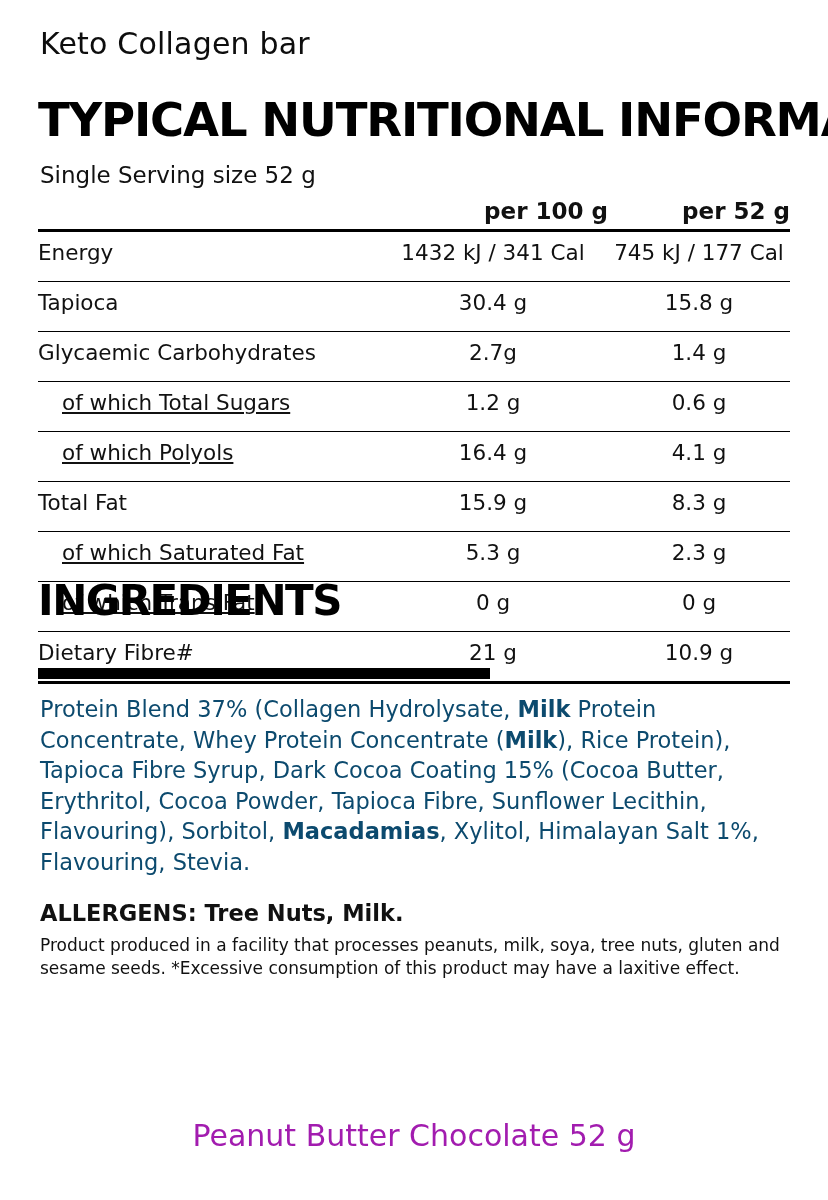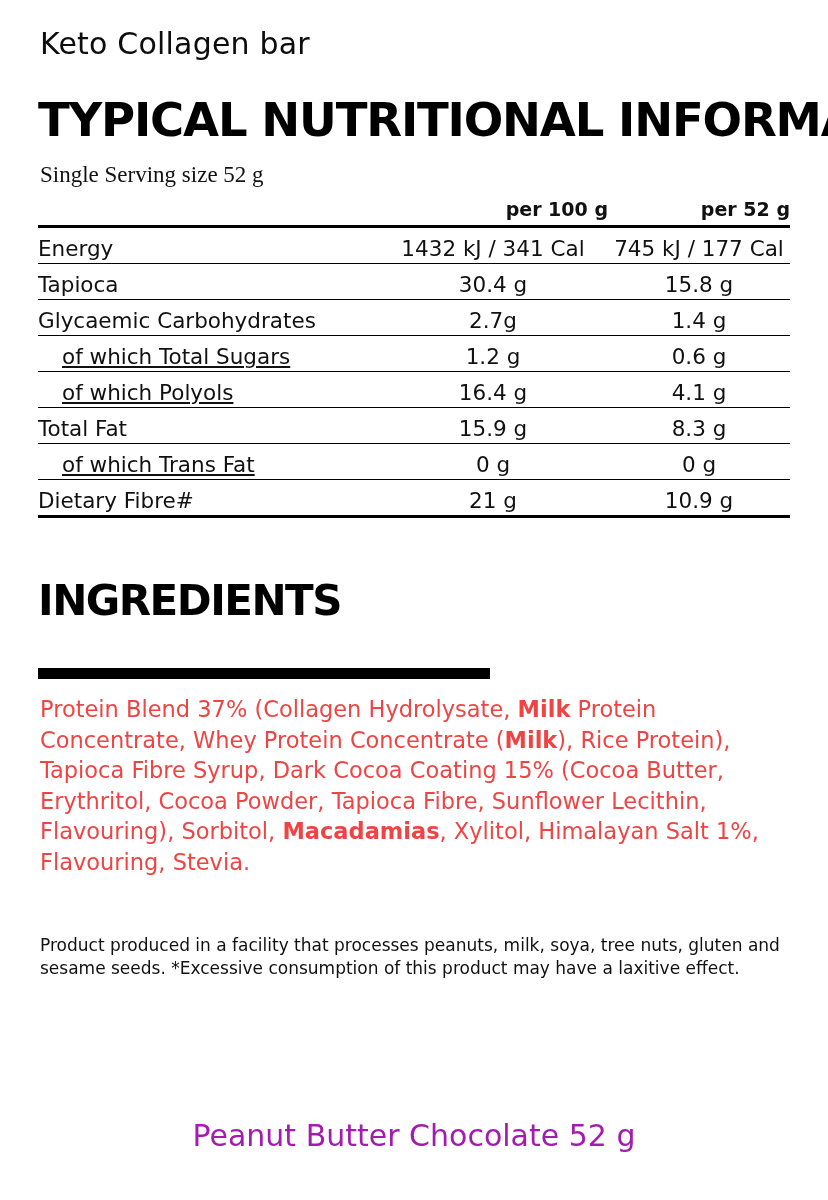--- a/index.html
+++ b/index.html
@@ -44,51 +44,50 @@
     transform-origin: left top;
     white-space: nowrap;
   }
   .serving-size {
     position: absolute;
     left: 40px;
     top: 162px;
     font-size: 23px;
     font-weight: 400;
     color: #111111;
-    font-family: Liberation Serif, serif;
   }
   table.nutri {
     position: absolute;
     left: 38px;
     top: 198px;
     width: 752px;
     border-collapse: collapse;
     font-size: 21.5px;
   }
   table.nutri th, table.nutri td {
     padding: 0;
     vertical-align: bottom;
   }
   table.nutri thead th {
     font-weight: 700;
     text-align: right;
     padding-bottom: 5px;
-    font-size: 19px;
+    font-size: 23px;
   }
   table.nutri thead th.lbl {
     text-align: left;
   }
   .thead-row th {
     border-bottom: 3px solid #000;
   }
   table.nutri tbody td {
     border-bottom: 1.3px solid #000;
     height: 32px;
     padding-top: 1px;
-    padding-bottom: 2px;
+    padding-bottom: 16px;
     margin-left: 28px;
   }
   table.nutri tbody tr:last-child td {
     border-bottom: 3px solid #000;
   }
   td.name {
     text-align: left;
     white-space: nowrap;
   }
   td.name.indent {
@@ -121,21 +120,21 @@
     height: 11px;
     background: #000;
   }
   .ingredients-body {
     position: absolute;
     left: 40px;
     top: 694px;
     width: 752px;
     font-size: 22.5px;
     line-height: 1.36;
-    color: #ef4444;
+    color: #0c4a6e;
   }
   .ingredients-body b { font-weight: 700; }
   .allergens {
     position: absolute;
     left: 40px;
     top: 898px;
     width: 752px;
     font-size: 22.5px;
     line-height: 1.36;
     color: #111;
@@ -210,35 +209,43 @@
         <td class="name indent">of which Polyols</td>
         <td class="v100">16.4 g</td>
         <td class="v52">4.1 g</td>
       </tr>
       <tr>
         <td class="name">Total Fat</td>
         <td class="v100">15.9 g</td>
         <td class="v52">8.3 g</td>
       </tr>
       <tr>
+        <td class="name indent">of which Saturated Fat</td>
+        <td class="v100">5.3 g</td>
+        <td class="v52">2.3 g</td>
+      </tr>
+      <tr>
         <td class="name indent">of which Trans Fat</td>
         <td class="v100">0 g</td>
         <td class="v52">0 g</td>
       </tr>
       <tr>
         <td class="name">Dietary Fibre#</td>
         <td class="v100">21 g</td>
         <td class="v52">10.9 g</td>
       </tr>
     </tbody>
   </table>
 
   <div class="ingredients-heading">INGREDIENTS</div>
   <div class="ing-rule"></div>
 
   <div class="ingredients-body" id="ingredients-body"><span>Protein Blend 37% (Collagen Hydrolysate, </span><b>Milk</b><span> Protein Concentrate, Whey Protein Concentrate (</span><b>Milk</b><span>), Rice Protein), Tapioca Fibre Syrup, Dark Cocoa Coating 15% (Cocoa Butter, Erythritol, Cocoa Powder, Tapioca Fibre, Sunflower Lecithin, Flavouring), Sorbitol, </span><b>Macadamias</b><span>, Xylitol, Himalayan Salt 1%, Flavouring, Stevia.</span></div>
 
+  <div class="allergens">
+    <span class="al-title">ALLERGENS:</span><span class="al-title"> Tree Nuts, Milk.</span>
+  </div>
 
   <div class="facility">Product produced in a facility that processes peanuts, milk, soya, tree nuts, gluten and sesame seeds. *Excessive consumption of this product may have a laxitive effect.</div>
 
   <div class="flavour-footer">Peanut Butter Chocolate 52 g</div>
 
 </div>
 
 </body></html>

